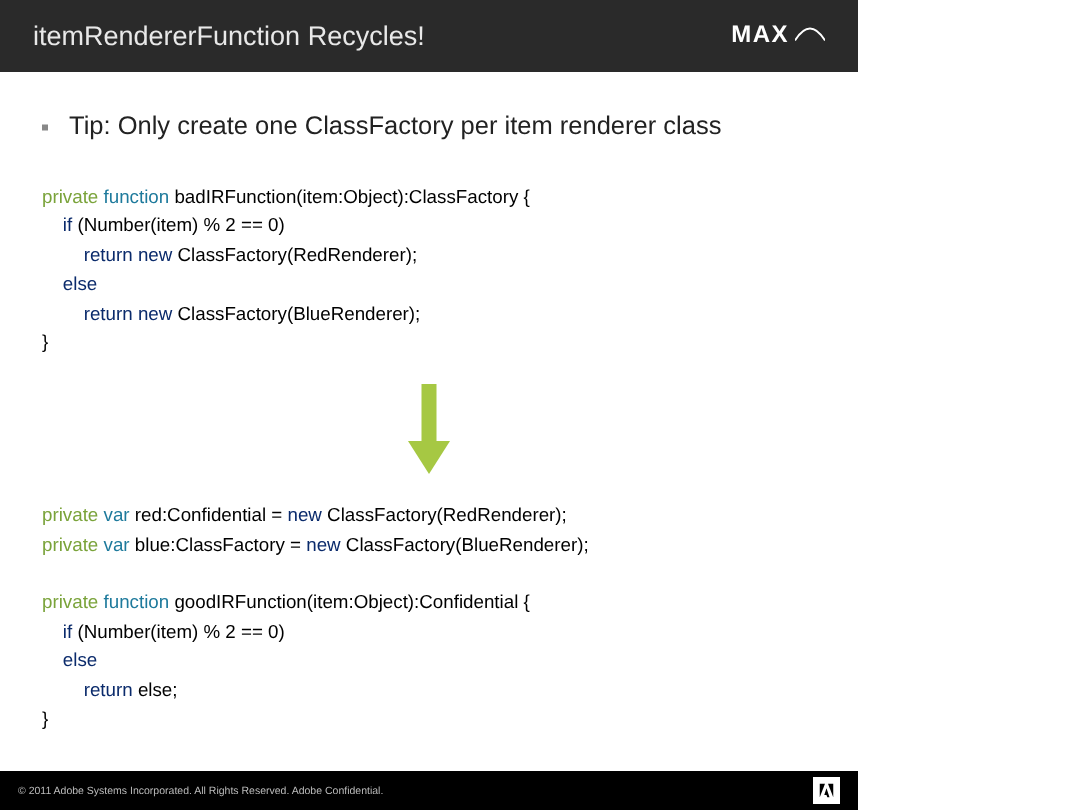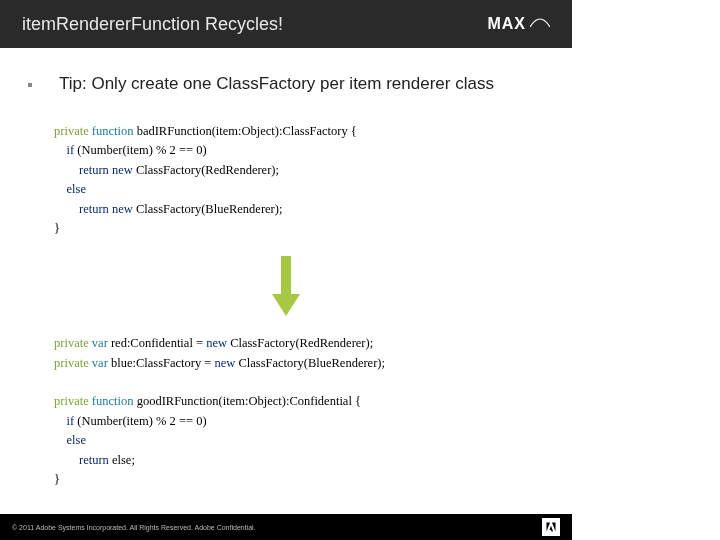--- a/index.html
+++ b/index.html
@@ -2,24 +2,24 @@
 <html><head>
 <meta charset="utf-8">
 <style>
   html,body{margin:0;padding:0;width:720px;height:540px;font-family:"Segoe UI",Arial,sans-serif;background:#fff;color:#000}
   .header{background:#2a2a2a;height:48px;display:flex;align-items:center;justify-content:space-between;padding:0 22px}
   .title{color:#e8e8e8;font-size:18px;font-weight:400}
   .brand{display:flex;align-items:center;gap:6px}
   .maxlogo{color:#fff;font-weight:700;font-size:16px;letter-spacing:1px;display:flex;align-items:flex-start;gap:4px}
   .maxlogo svg{height:14px}
   .body{padding:26px 28px 0 28px;height:442px;box-sizing:border-box;position:relative}
-  .tip{display:flex;align-items:flex-start;gap:27px;margin-bottom:28px}
+  .tip{display:flex;align-items:flex-start;gap:14px;margin-bottom:28px}
   .bullet{width:4px;height:4px;background:#888;margin-top:9px;flex:none}
   .tiptext{font-size:17px;color:#222}
-  .code{font-family:Liberation Serif, serif;font-size:12.5px;line-height:1.55;margin-left:26px;color:#000}
+  .code{font-family:Liberation Sans, sans-serif;font-size:12.5px;line-height:1.55;color:#000}
   .code .line{white-space:pre}
   .kw1{color:#7aa33a}   
   .kw2{color:#1e7a9c}   
   .kw3{color:#0a2a6b}   
   .arrowwrap{display:flex;justify-content:center;margin:18px 0 18px 0}
   .arrow svg{display:block}
   .footer{position:absolute;left:0;right:0;bottom:0;height:26px;background:#000;display:flex;align-items:center;justify-content:space-between;padding:0 12px;box-sizing:border-box}
   .copyright{color:#bbb;font-size:7px}
   .adobebox{width:18px;height:18px;background:#fff;display:flex;align-items:center;justify-content:center}
   .adobebox svg{width:12px;height:12px}

